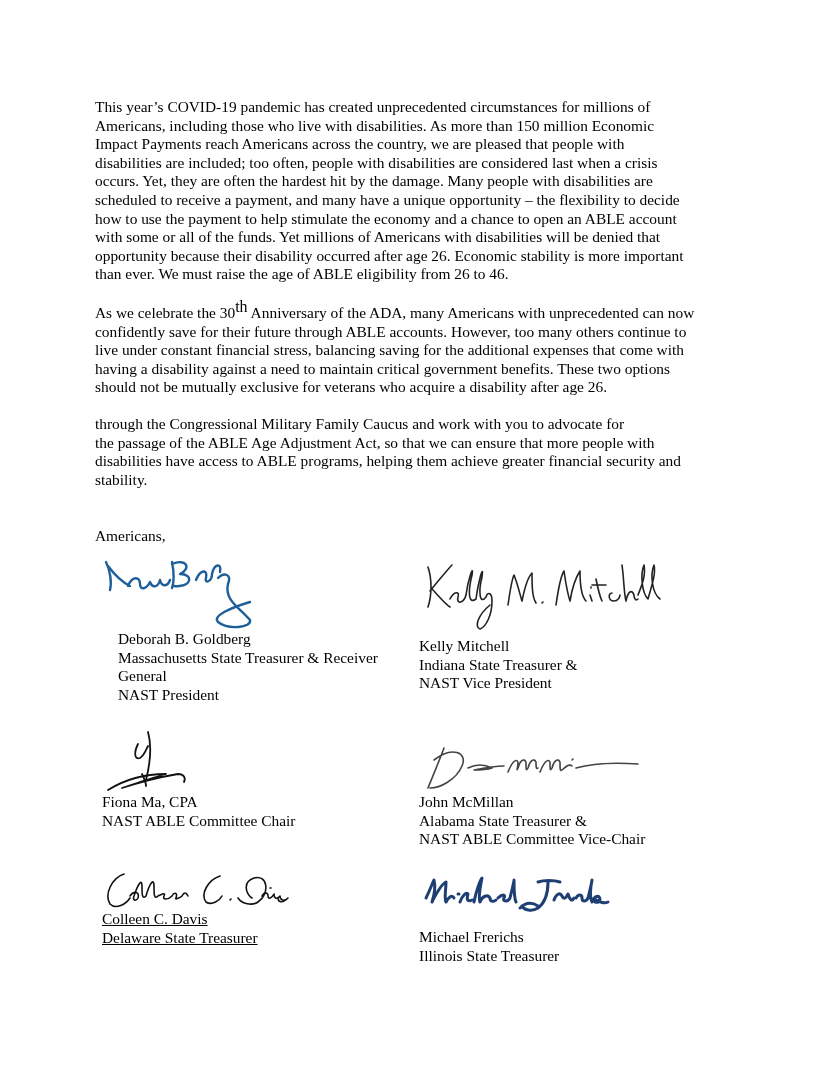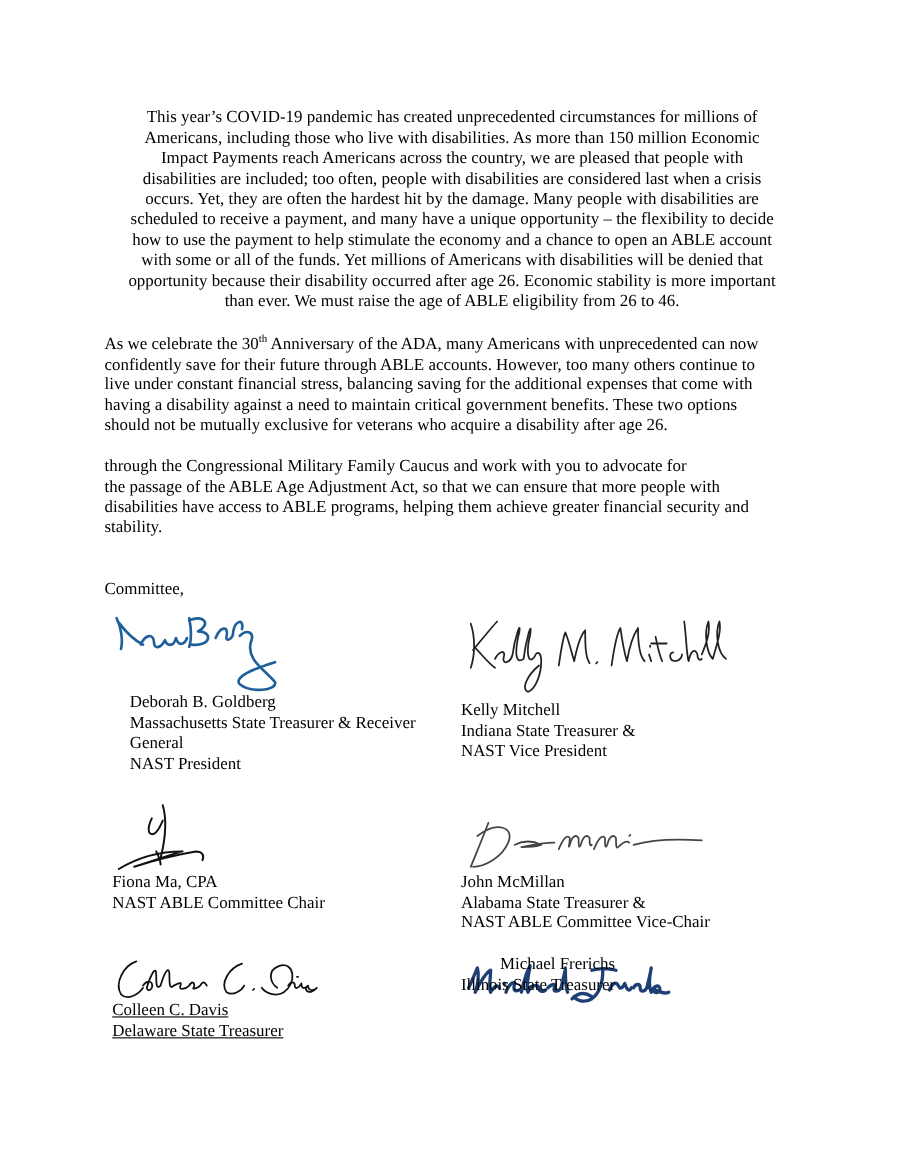--- a/index.html
+++ b/index.html
@@ -22,25 +22,25 @@
       background: #ffffff;
     }
     .para {
       position: absolute;
       left: 95px;
       width: 632px;
       font-size: 15.4px;
       line-height: 18.6px;
       margin: 0;
     }
-    #p1 { top: 98px; text-align: center; }
+    #p1 { top: 98px; }
     #p2 { top: 304px; }
     #p3 { top: 415px; }
     .line { display: block; white-space: nowrap; }
-    sup.ord { font-size: 10px; line-height: 0; vertical-align: 6px; }
+    sup.ord { font-size: 16px; line-height: 0; vertical-align: 6px; }
     #closing {
       position: absolute;
       left: 95px;
       top: 527px;
       font-size: 15.4px;
       line-height: 18.6px;
     }
     .sig-block {
       position: absolute;
       font-size: 15.4px;
@@ -49,21 +49,21 @@
     .sig-block .line { white-space: nowrap; }
     .sig-svg {
       position: absolute;
       overflow: visible;
     }
     #sig-goldberg-text { left: 102px; top: 630px; margin-left: 16px; }
     #sig-mitchell-text { left: 419px; top: 637px; }
     #sig-ma-text { left: 102px; top: 793px; }
     #sig-mcmillan-text { left: 419px; top: 793px; }
     #sig-davis-text { left: 102px; top: 910px; text-decoration: underline; }
-    #sig-frerichs-text { left: 419px; top: 868px; text-align: right; }
+    #sig-frerichs-text { left: 419px; top: 928px; }
   </style>
 </head>
 <body>
 
 <div class="page">
 
   <div class="para" id="p1">
     <span class="line">This year’s COVID-19 pandemic has created unprecedented circumstances for millions of</span>
     <span class="line">Americans, including those who live with disabilities. As more than 150 million Economic</span>
     <span class="line">Impact Payments reach Americans across the country, we are pleased that people with</span>
@@ -84,21 +84,21 @@
     <span class="line">should not be mutually exclusive for veterans who acquire a disability after age 26.</span>
   </div>
 
   <div class="para" id="p3">
     <span class="line">through the Congressional Military Family Caucus and work with you to advocate for</span>
     <span class="line">the passage of the ABLE Age Adjustment Act, so that we can ensure that more people with</span>
     <span class="line">disabilities have access to ABLE programs, helping them achieve greater financial security and</span>
     <span class="line">stability.</span>
   </div>
 
-  <div id="closing">Committee,</div>
+  <div id="closing">Americans,</div>
 
   <svg class="sig-svg" style="left:100px;top:552px;" width="170" height="78" viewBox="0 0 170 78">
     <g fill="none" stroke="#1f5f9a" stroke-width="2.4" stroke-linecap="round" stroke-linejoin="round">
       <path d="M6 10 C10 18 12 30 10 38 M8 14 C14 22 22 30 30 34"></path>
       <path d="M28 34 C32 24 40 24 40 32 C40 38 46 38 50 30 C52 36 58 36 60 28 C62 36 68 34 70 28"></path>
       <path d="M72 10 C74 20 74 30 72 36 M72 12 C86 6 92 16 80 22 C94 22 92 36 74 34"></path>
       <path d="M96 28 C100 18 108 16 106 26 C104 32 112 30 112 22 C114 12 122 10 120 20"></path>
       <path d="M118 26 C124 20 132 22 128 32 C124 48 140 56 150 68 C152 76 128 78 118 70 C112 64 130 56 150 50"></path>
     </g>
   </svg>

